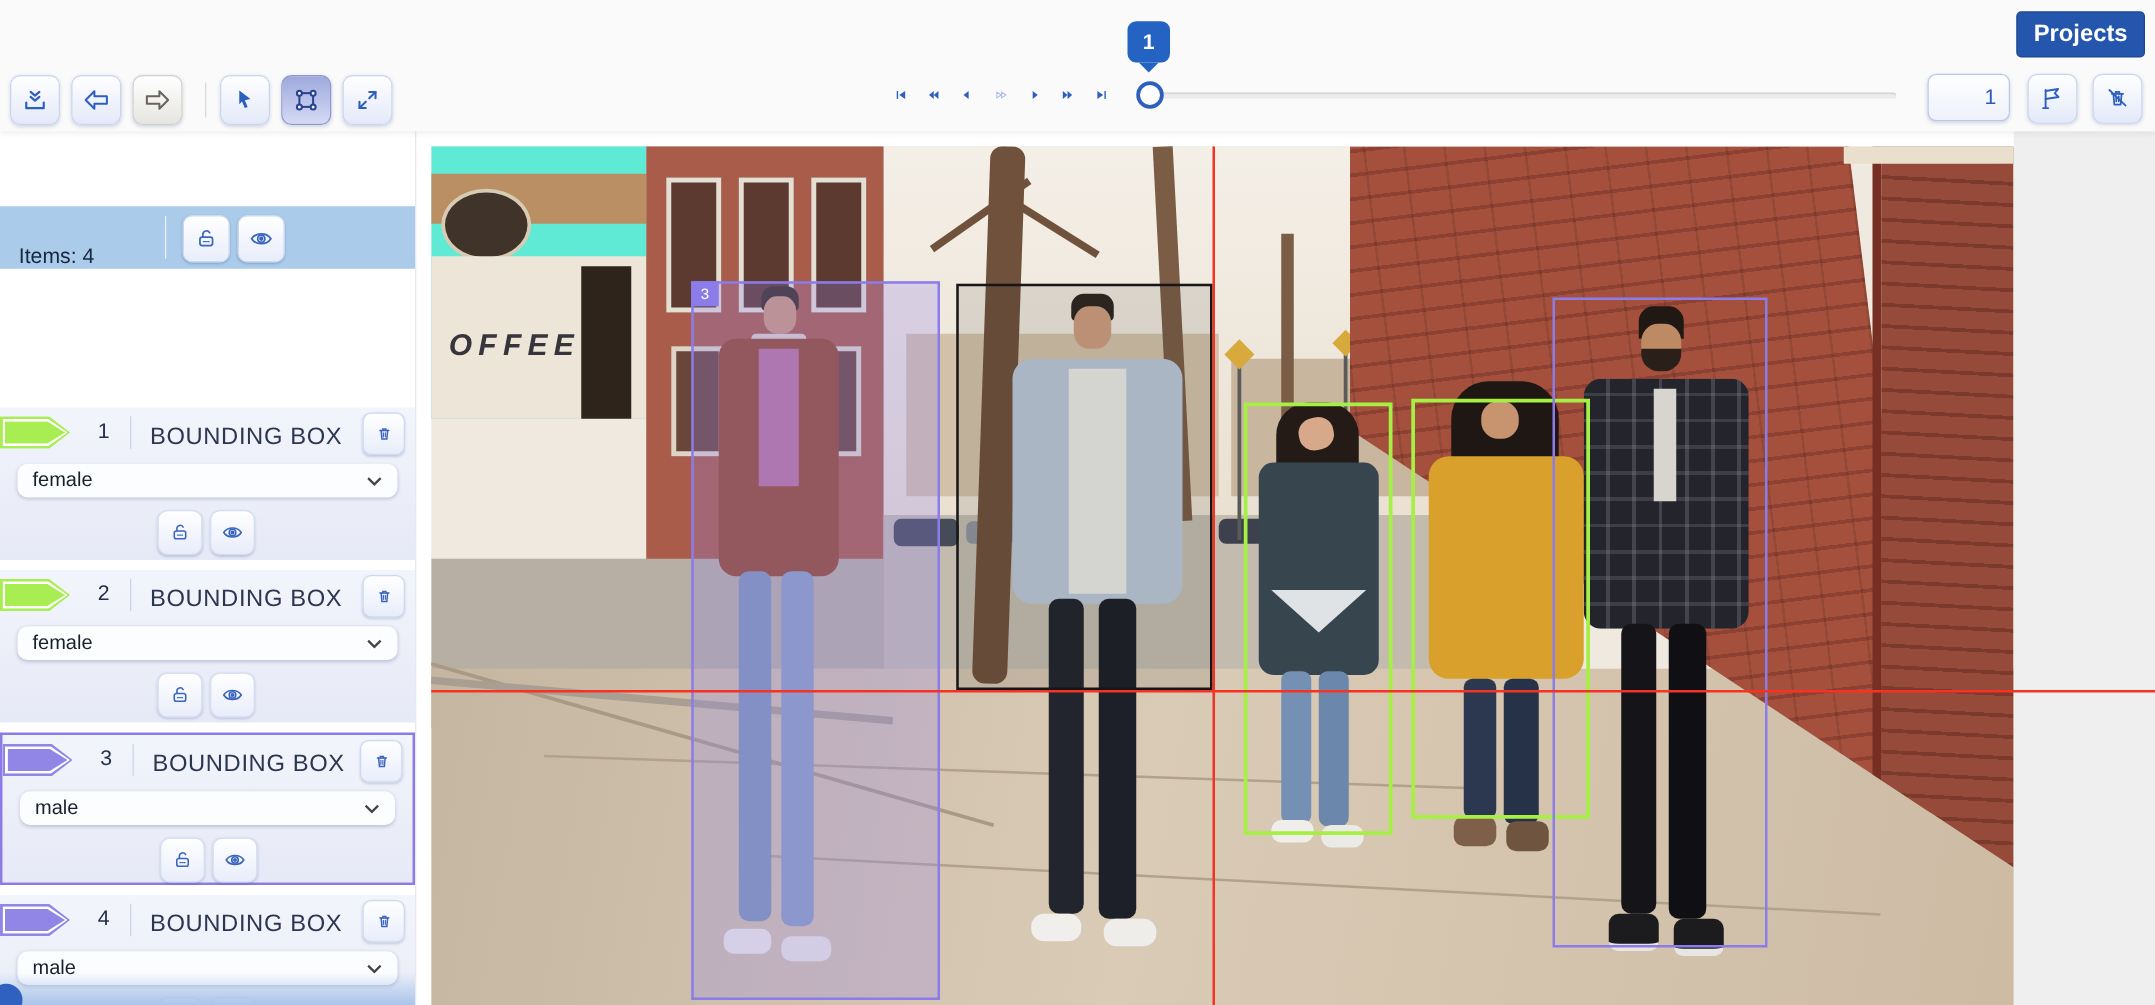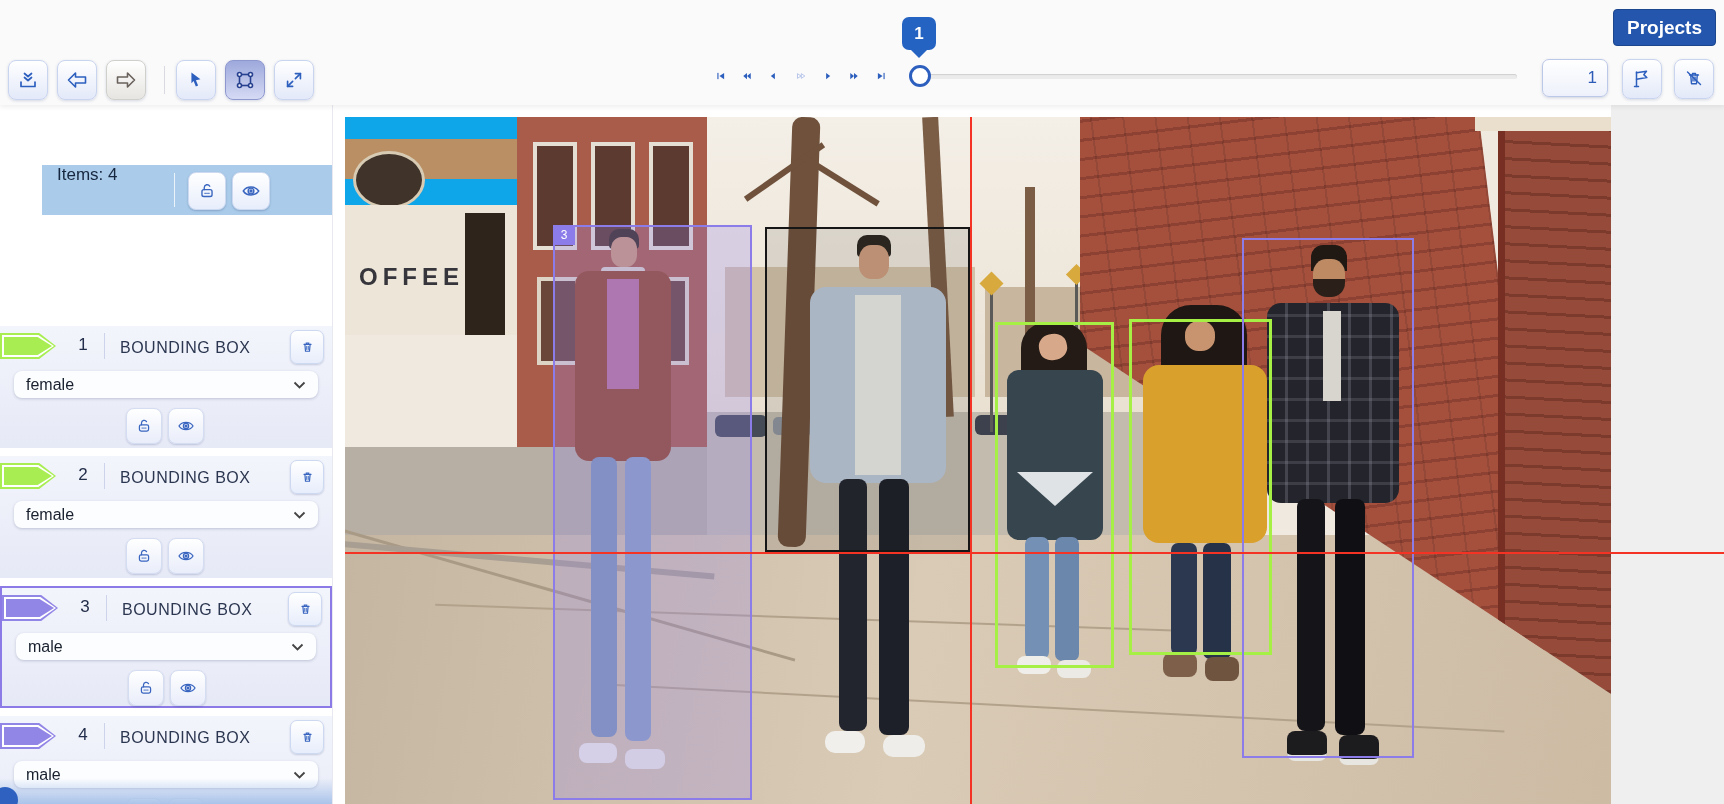--- a/index.html
+++ b/index.html
@@ -20,35 +20,35 @@
   .frame-pin::after{content:"";position:absolute;top:100%;left:50%;margin-left:-8px;border:8px solid transparent;border-top-color:#2563c2;}
   .projects-btn{position:absolute;right:8px;top:9px;height:35px;padding:0 13px;background:#2456ad;border:1px solid #1c478f;border-radius:4px;
                 color:#fff;font-size:19px;font-weight:bold;display:flex;align-items:center;cursor:pointer;}
   .frame-input{position:absolute;left:1542px;top:59px;width:66px;height:38px;box-sizing:border-box;border:1px solid #bcc8e8;border-radius:7px;
                background:linear-gradient(180deg,#fff,#eef1fb);box-shadow:0 1px 3px rgba(40,60,120,.2);
                text-align:right;padding-right:10px;font-size:17px;color:#2d5bb8;font-family:"Liberation Sans",sans-serif;}
   
   .sidebar{position:absolute;left:0;top:105px;width:332px;height:699px;background:#fff;border-right:1px solid #e8e8f0;overflow:hidden;z-index:40;}
   .filename{position:absolute;left:0;top:13px;width:100%;height:47px;background:#fff;border-bottom:1px solid #ececf2;
             color:#2d5bb8;font-size:17px;display:flex;align-items:center;padding-left:15px;box-sizing:border-box;}
-  .items-header{position:absolute;left:0;top:60px;width:100%;height:50px;background:#aacbe9;display:flex;align-items:flex-start;margin-left:42px;}
+  .items-header{position:absolute;left:0;top:60px;width:100%;height:50px;background:#aacbe9;display:flex;align-items:flex-end;}
   .items-header .label{margin-left:15px;font-size:17px;color:#17273f;}
   .items-header .vdiv{position:absolute;left:132px;top:8px;width:1px;height:34px;background:rgba(255,255,255,.75);}
   .hdr-btn{position:absolute;width:36px;height:36px;top:7px;border-radius:8px;border:1px solid #cdd9f0;
            background:linear-gradient(180deg,#fff,#e7edfb);box-shadow:0 1px 2px rgba(30,50,110,.25);
            display:flex;align-items:center;justify-content:center;color:#3a66c0;cursor:pointer;}
   .item-card{position:absolute;left:0;width:332px;height:122px;box-sizing:border-box;
              background:linear-gradient(180deg,#f3f5fc 0%,#e6e9f6 100%);}
   .item-card.selected{border:2px solid #8c7ae6;}
   .tag{position:absolute;left:0;top:7px;width:56px;height:26px;clip-path:polygon(0 0,70% 0,100% 50%,70% 100%,0 100%);}
   .tag-mid{position:absolute;inset:2px;background:#fff;clip-path:polygon(0 0,70% 0,100% 50%,70% 100%,0 100%);}
   .tag-in{position:absolute;inset:2px;clip-path:polygon(0 0,70% 0,100% 50%,70% 100%,0 100%);}
   .item-num{position:absolute;left:70px;top:9px;width:26px;text-align:center;font-size:17px;color:#232e4a;}
   .item-vdiv{position:absolute;left:104px;top:7px;width:1px;height:26px;background:#ccd3ea;}
-  .item-type{position:absolute;left:120px;top:13px;font-size:16px;letter-spacing:.5px;color:#2b3650;}
+  .item-type{position:absolute;left:120px;top:13px;font-size:19px;letter-spacing:.5px;color:#2b3650;}
   .item-trash{position:absolute;right:8px;top:4px;width:32px;height:32px;border-radius:7px;border:1px solid #cdd9f0;
               background:linear-gradient(180deg,#fff,#e7edfb);box-shadow:0 1px 2px rgba(30,50,110,.2);
               display:flex;align-items:center;justify-content:center;color:#3a66c0;cursor:pointer;}
   .item-select{position:absolute;left:14px;right:14px;top:45px;height:27px;border-radius:8px;background:#fcfdff;
                box-shadow:0 1px 3px rgba(30,40,90,.22);display:flex;align-items:center;padding:0 12px;cursor:pointer;}
   .item-select .val{flex:1;font-size:16px;color:#18202e;}
   .card-btn{position:absolute;width:34px;height:34px;top:82px;border-radius:8px;border:1px solid #d5ddf2;
             background:linear-gradient(180deg,#fff,#e9edfa);box-shadow:0 1px 2px rgba(30,50,110,.2);
             display:flex;align-items:center;justify-content:center;color:#3a66c0;cursor:pointer;}
   .sidebar-bottom{position:absolute;left:0;bottom:0;width:100%;height:26px;background:linear-gradient(180deg,rgba(240,244,252,0),#aac4ea);}
@@ -347,21 +347,21 @@
     </div>
 
     <div class="sidebar-bottom"></div>
     <div class="corner-dot"></div>
   </div>
 
   <div class="gray-panel"></div>
 
   <div class="canvas-wrap">
 
-    <div class="ph" style="left:0;top:0;width:172px;height:218px;background:#0ea5e9;">
+    <div class="ph" style="left:0;top:0;width:172px;height:218px;background:#5eead4;font-style:italic;">
       <div class="ph" style="left:0;top:22px;width:172px;height:40px;background:#b98f63;"></div>
       <div class="ph" style="left:8px;top:34px;width:66px;height:52px;background:#3f332a;border:3px solid #d8cbb4;border-radius:50%;"></div>
       <div class="ph" style="left:0;top:88px;width:172px;height:130px;background:#ece5d8;"></div>
       <div class="offee" style="left:14px;top:146px;">OFFEE</div>
       <div class="ph" style="left:120px;top:96px;width:40px;height:122px;background:#2e241c;"></div>
     </div>
     <div class="ph" style="left:172px;top:0;width:190px;height:430px;background:#a85c49;">
       <div class="ph" style="left:16px;top:25px;width:36px;height:100px;background:#5c3a30;border:4px solid #e5ded2;"></div>
       <div class="ph" style="left:74px;top:25px;width:36px;height:100px;background:#5c3a30;border:4px solid #e5ded2;"></div>
       <div class="ph" style="left:132px;top:25px;width:36px;height:100px;background:#5c3a30;border:4px solid #e5ded2;"></div>

